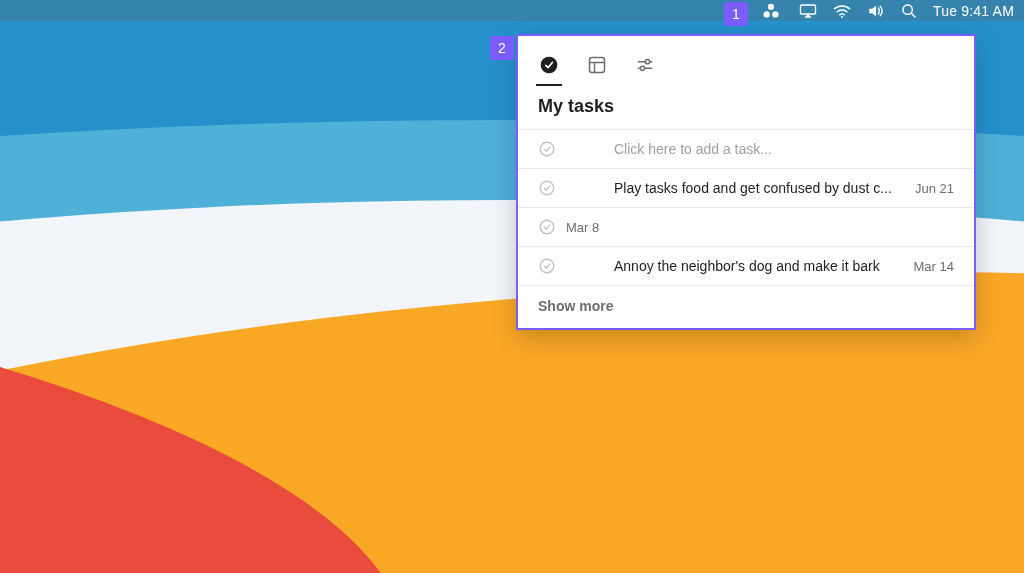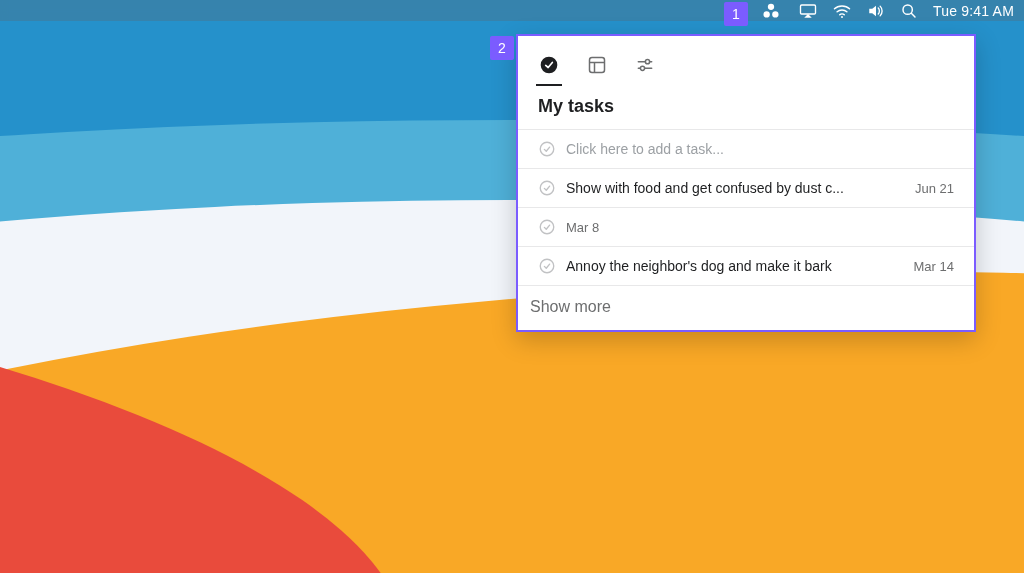--- a/index.html
+++ b/index.html
@@ -157,32 +157,34 @@
       display: flex;
       align-items: center;
       justify-content: center;
     }
     .task-title {
       flex: 1;
       white-space: nowrap;
       overflow: hidden;
       text-overflow: ellipsis;
       color: #1e1f21;
+      margin-left: 48px;
     }
     .task-row.placeholder .task-title { color: #9ca0a4; }
     .task-date {
       font-size: 13px;
       color: #6d6e6f;
       flex-shrink: 0;
     }
     .show-more {
-      padding: 12px 20px 14px 12px;
-      font-size: 16px;
+      padding: 12px 20px 14px 20px;
+      font-size: 14px;
       color: #6d6e6f;
       cursor: pointer;
+      font-weight: bold;
     }
   </style>
 </head>
 <body>
 
 <div class="wallpaper">
   <div class="wave wave-blue1"></div>
   <div class="wave wave-blue2"></div>
   <div class="wave wave-white"></div>
   <div class="wave wave-orange"></div>
@@ -275,21 +277,21 @@
       <span class="task-title">Click here to add a task...</span>
     </div>
 
     <div class="task-row">
       <span class="task-check">
         <svg width="18" height="18" viewBox="0 0 24 24" fill="none" stroke="currentColor" stroke-width="1.8">
           <circle cx="12" cy="12" r="9"></circle>
           <path d="M8.5 12.5 L11 15 L15.5 9.5" stroke-linecap="round" stroke-linejoin="round"></path>
         </svg>
       </span>
-      <span class="task-title">Show with food and get confused by dust c...</span>
+      <span class="task-title">Play tasks food and get confused by dust c...</span>
       <span class="task-date">Jun 21</span>
     </div>
 
     <div class="task-row">
       <span class="task-check">
         <svg width="18" height="18" viewBox="0 0 24 24" fill="none" stroke="currentColor" stroke-width="1.8">
           <circle cx="12" cy="12" r="9"></circle>
           <path d="M8.5 12.5 L11 15 L15.5 9.5" stroke-linecap="round" stroke-linejoin="round"></path>
         </svg>
       </span>

